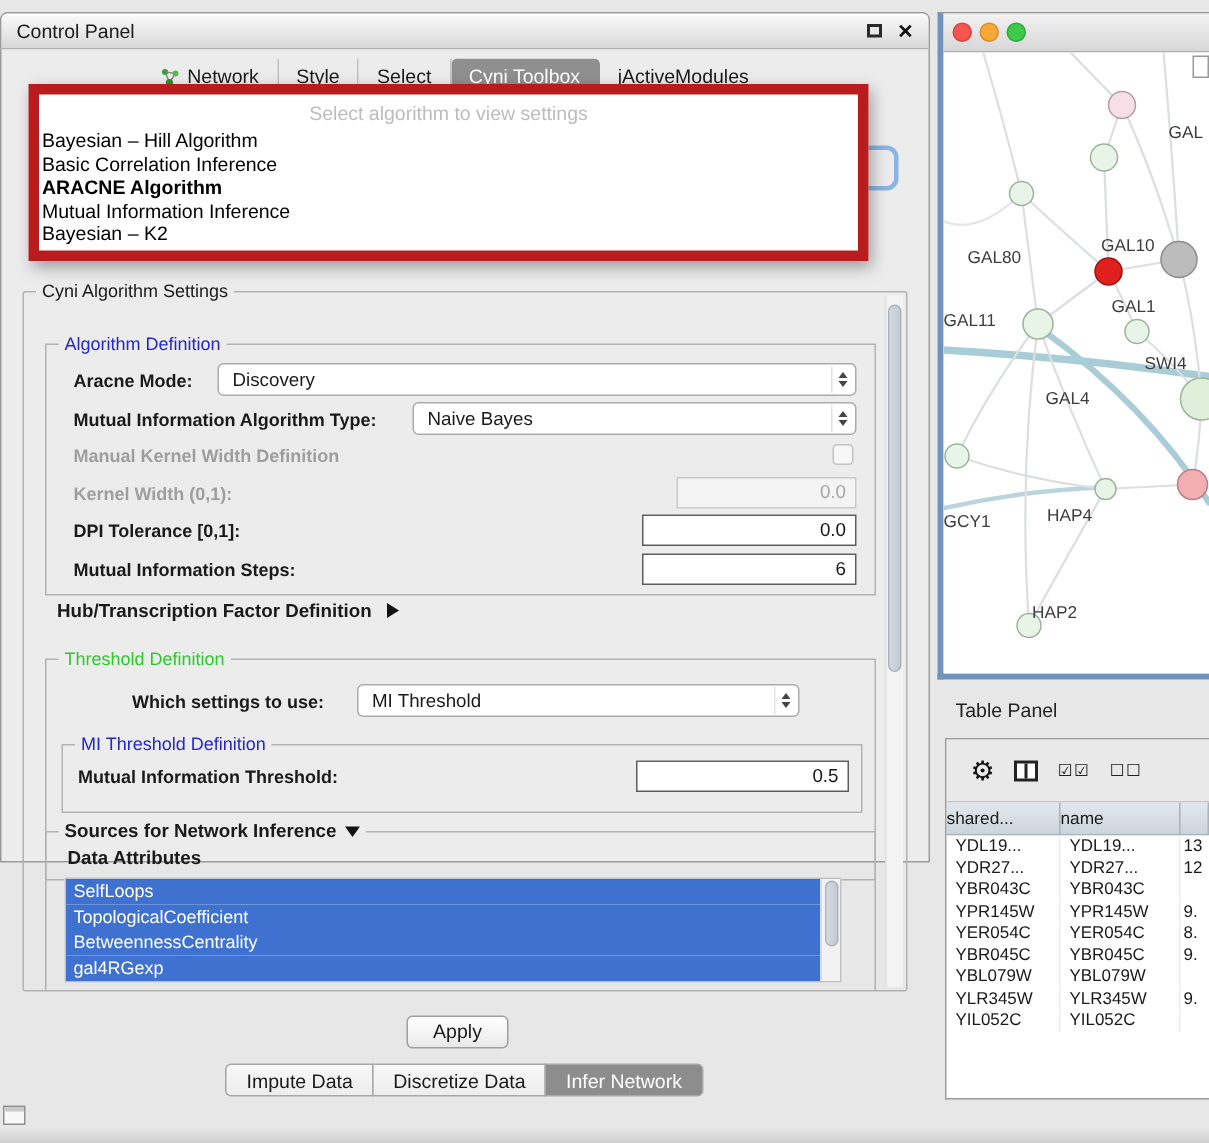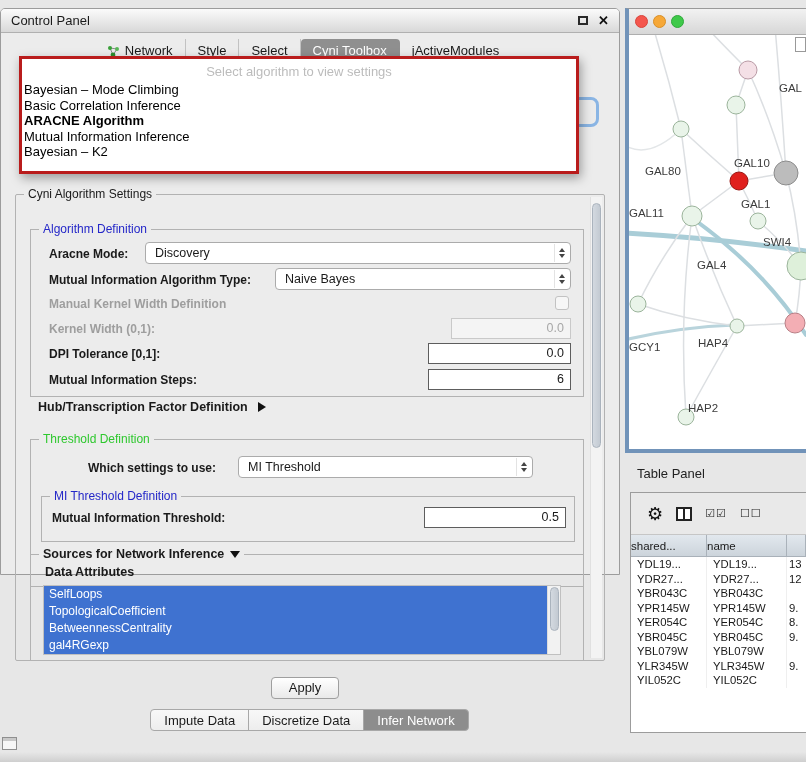--- a/index.html
+++ b/index.html
@@ -20,21 +20,21 @@
   .tab{padding:3px 12px;border-right:1px solid #c2c2c2;display:flex;align-items:flex-end;gap:5px;height:22px}
   .tab:last-child{border-right:none}
   .tab.active{background:#8f8f8f;color:#fff;border-radius:4px;border-right-color:transparent}
 
   
   #help-btn{position:absolute;left:556px;top:88px;width:42px;height:30px;border:3px solid #8ab5e4;
     border-radius:8px;background:#ebebeb;z-index:5}
 
   
   #algo-popup{position:absolute;left:18px;top:47px;width:560px;height:118px;background:#fff;
-    border:3px solid #b91c1c;box-shadow:2px 4px 10px rgba(0,0,0,.35);z-index:30;font-size:13px;padding-top:2px}
+    border:7px solid #b91c1c;box-shadow:2px 4px 10px rgba(0,0,0,.35);z-index:30;font-size:13px;padding-top:2px}
   .popup-placeholder{text-align:center;color:#bcbcbc;height:21px;line-height:21px}
   .popup-item{height:15.5px;line-height:15.5px;padding-left:2px;color:#000;white-space:nowrap}
   .popup-item.selected{font-weight:bold}
 
   
   #settings{position:absolute;left:14px;top:185px;width:590px;height:467px;border:1px solid #b2b2b2;border-radius:2px}
   .group-label{position:absolute;top:-8px;left:8px;background:#ececec;padding:0 4px;font-size:12px;white-space:nowrap}
   .blue{color:#2427c8}.green{color:#2ec82e}
   #settings-scroll{position:absolute;top:2px;right:2px;bottom:2px;width:12px;background:#f3f3f3;border-left:1px solid #e0e0e0}
   #settings-thumb{position:absolute;top:6px;left:1px;width:9px;height:245px;background:linear-gradient(90deg,#d3d9e0,#c3cad2);
@@ -158,21 +158,21 @@
       <span class="tab">
           <span>jActiveModules</span>
         </span>
     </div>
 
     <div id="help-btn"></div>
 
     <div id="algo-popup">
       <div class="popup-placeholder">Select algorithm to view settings</div>
       <div id="popup-items">
-          <div class="popup-item">Bayesian – Mode Climbing</div>
+          <div class="popup-item">Bayesian – Hill Algorithm</div>
           <div class="popup-item">Basic Correlation Inference</div>
           <div class="popup-item selected">ARACNE Algorithm</div>
           <div class="popup-item">Mutual Information Inference</div>
           <div class="popup-item">Bayesian – K2</div>
         </div>
     </div>
 
     <div id="settings">
       <span class="group-label">Cyni Algorithm Settings</span>
 

